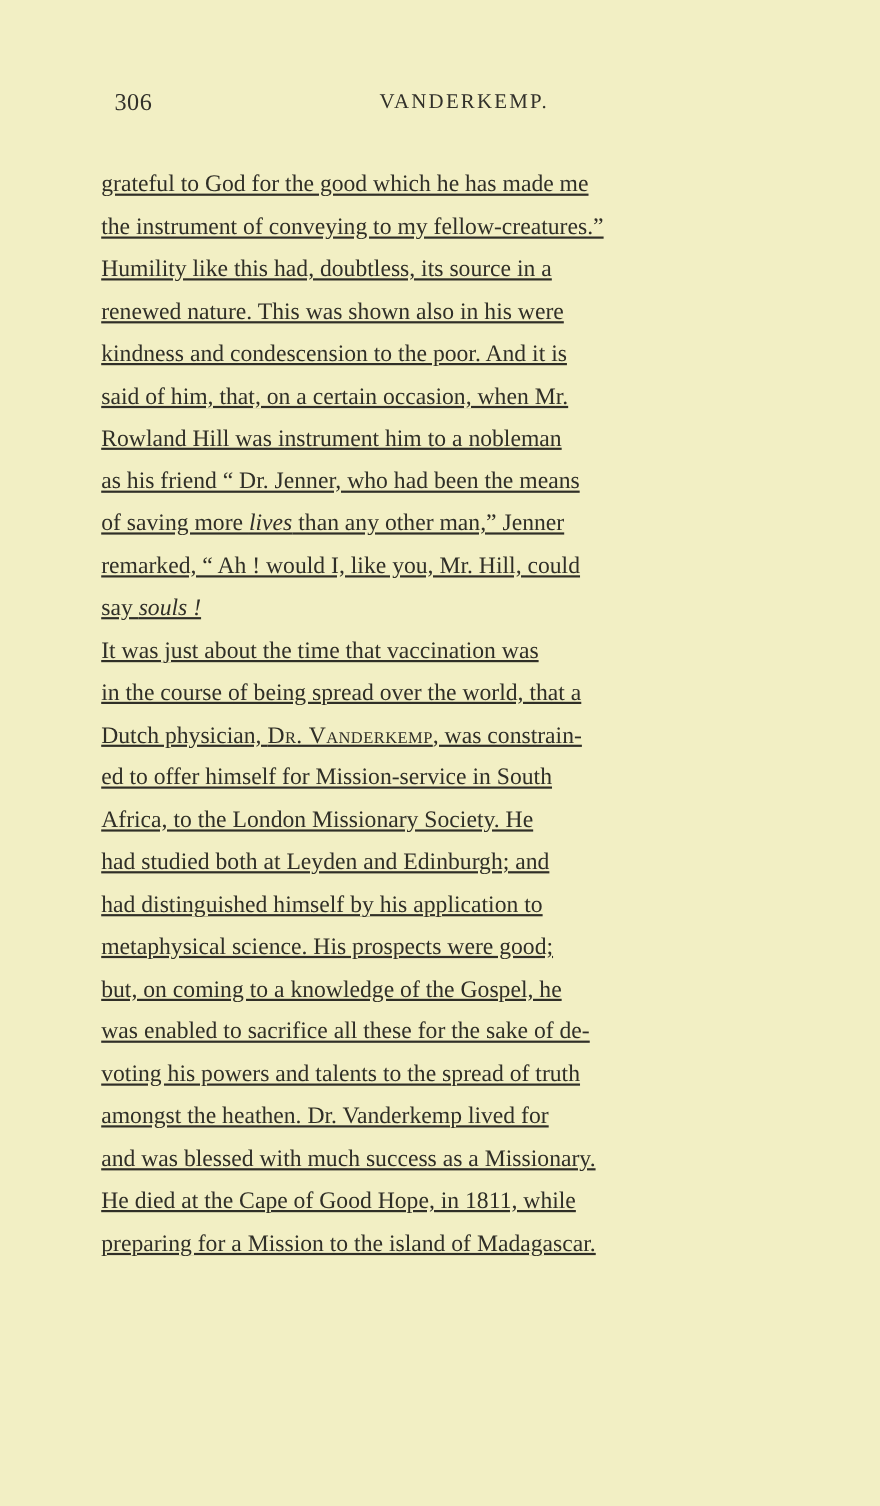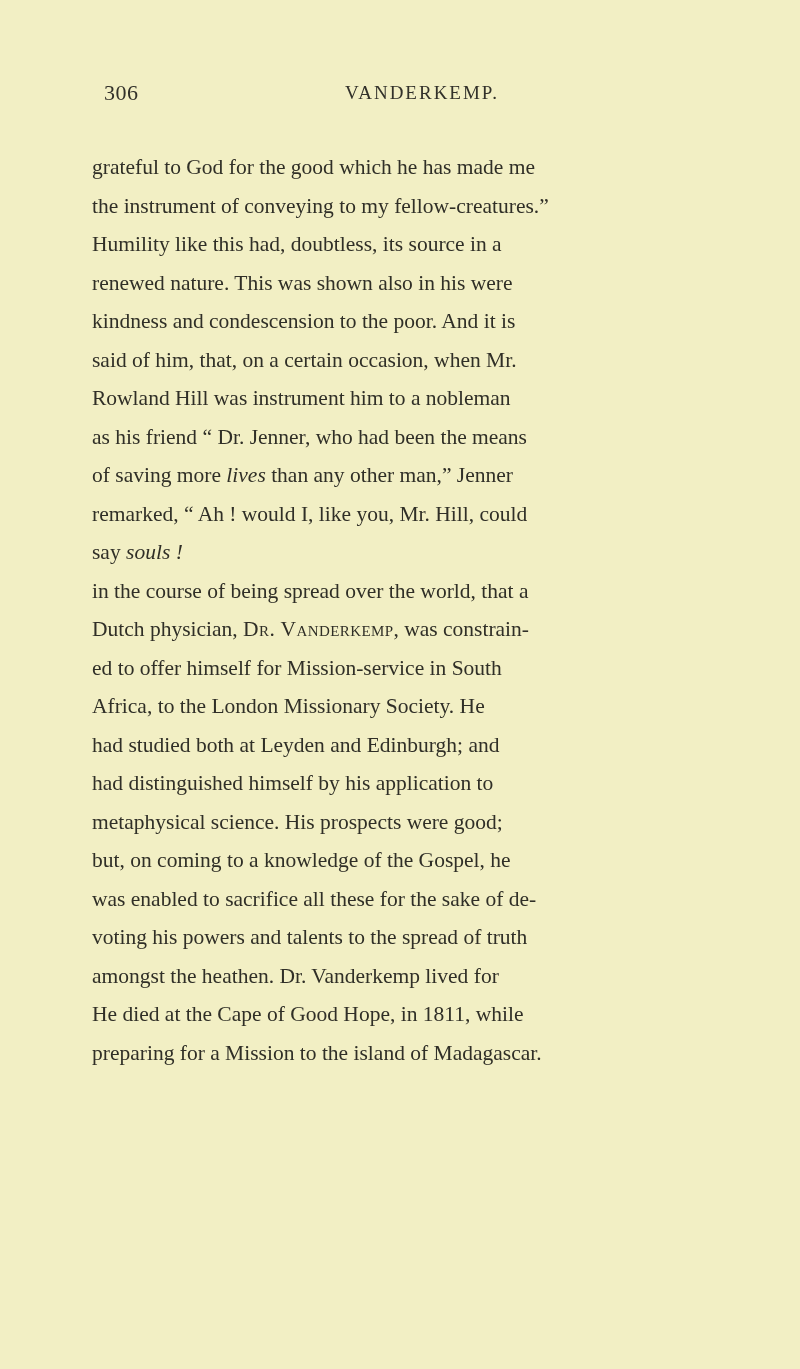--- a/index.html
+++ b/index.html
@@ -48,20 +48,21 @@
   .body-text {
     font-size: 21.5px;
     line-height: 38.5px;
     text-align: justify;
     color: #302f27;
     -webkit-font-smoothing: none;
   }
   .body-text p {
     margin: 0;
     text-indent: 0;
+    text-decoration: underline;
   }
   .sc {
     font-variant: small-caps;
     letter-spacing: 0.4px;
   }
   em {
     font-style: italic;
   }
   .line {
     display: block;
@@ -91,29 +92,31 @@
       <span class="line">kindness and condescension to the poor. And it is</span>
       <span class="line">said of him, that, on a certain occasion, when Mr.</span>
       <span class="line">Rowland Hill was instrument him to a nobleman</span>
       <span class="line">as his friend “ Dr. Jenner, who had been the means</span>
       <span class="line">of saving more <em>lives</em> than any other man,” Jenner</span>
       <span class="line">remarked, “ Ah ! would I, like you, Mr. Hill, could</span>
       <span class="line">say <em>souls !</em></span>
     </p>
 
     <p>
+      <span class="line">It was just about the time that vaccination was</span>
       <span class="line">in the course of being spread over the world, that a</span>
       <span class="line">Dutch physician, <span class="sc">Dr. Vanderkemp</span>, was constrain-</span>
       <span class="line">ed to offer himself for Mission-service in South</span>
       <span class="line">Africa, to the London Missionary Society. He</span>
       <span class="line">had studied both at Leyden and Edinburgh; and</span>
       <span class="line">had distinguished himself by his application to</span>
       <span class="line">metaphysical science. His prospects were good;</span>
       <span class="line">but, on coming to a knowledge of the Gospel, he</span>
       <span class="line">was enabled to sacrifice all these for the sake of de-</span>
       <span class="line">voting his powers and talents to the spread of truth</span>
       <span class="line">amongst the heathen. Dr. Vanderkemp lived for</span>
+      <span class="line">and was blessed with much success as a Missionary.</span>
       <span class="line">He died at the Cape of Good Hope, in 1811, while</span>
       <span class="line">preparing for a Mission to the island of Madagascar.</span>
     </p>
 
   </div>
 </div>
 
 </body></html>

